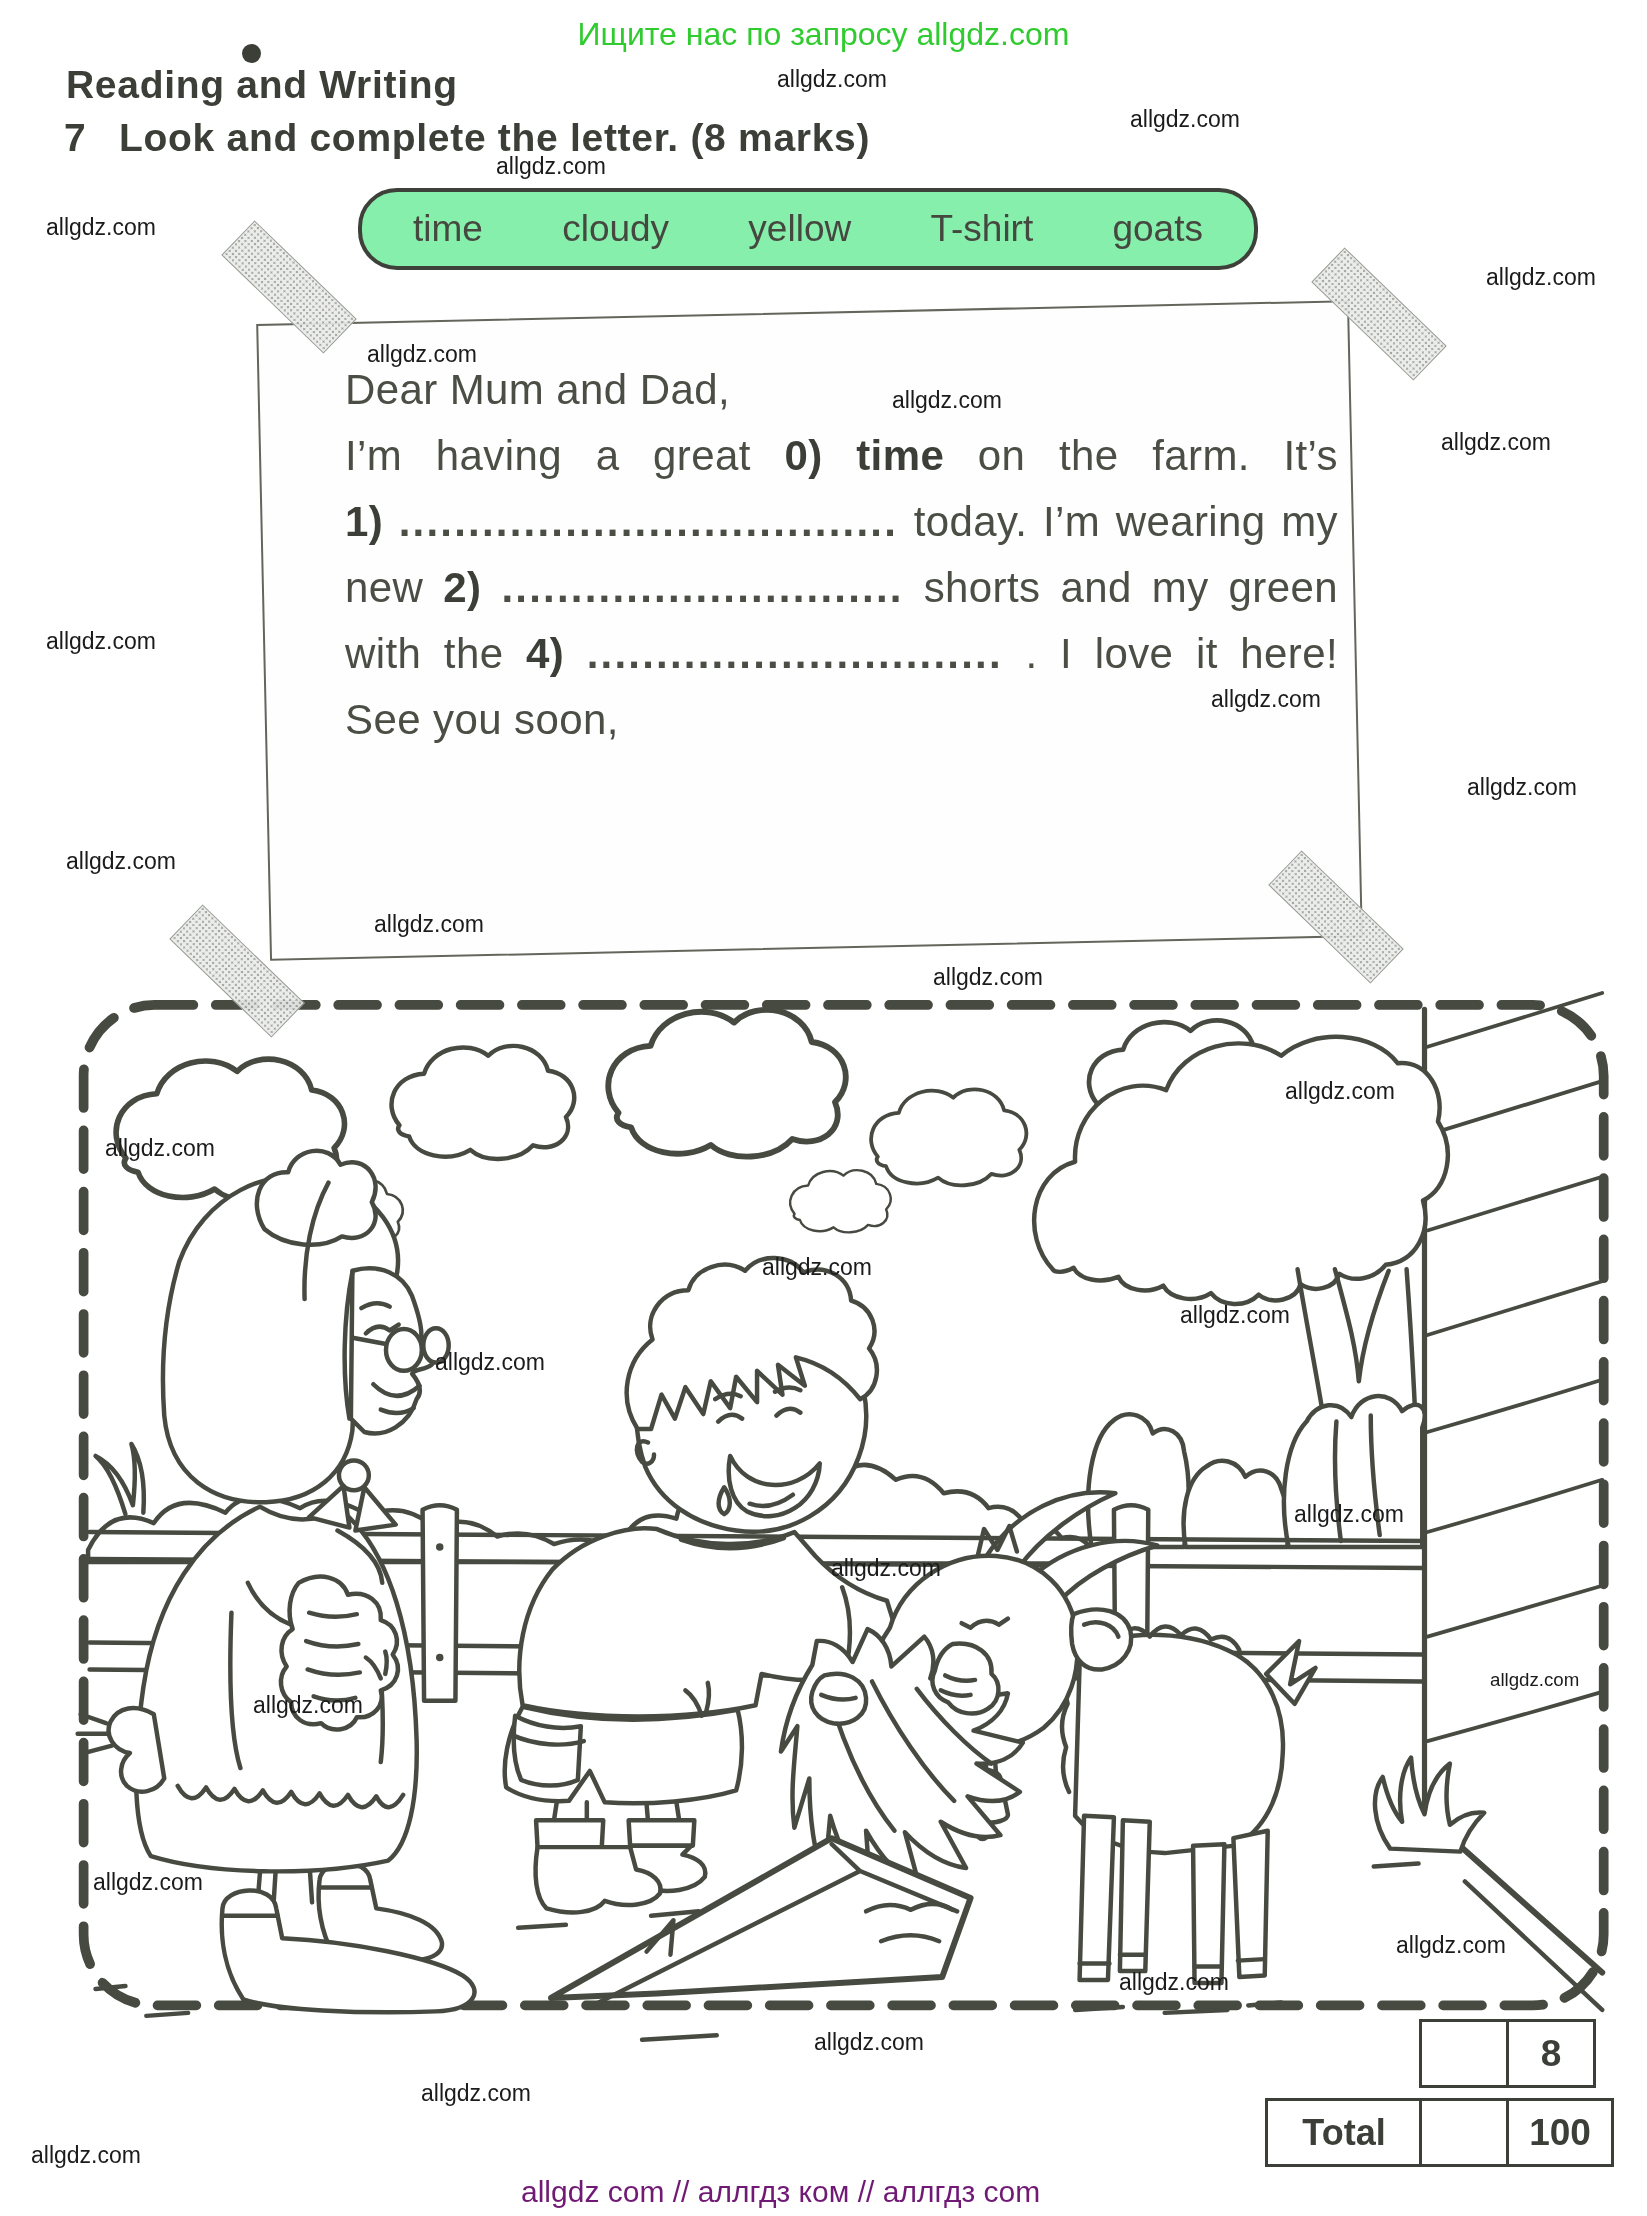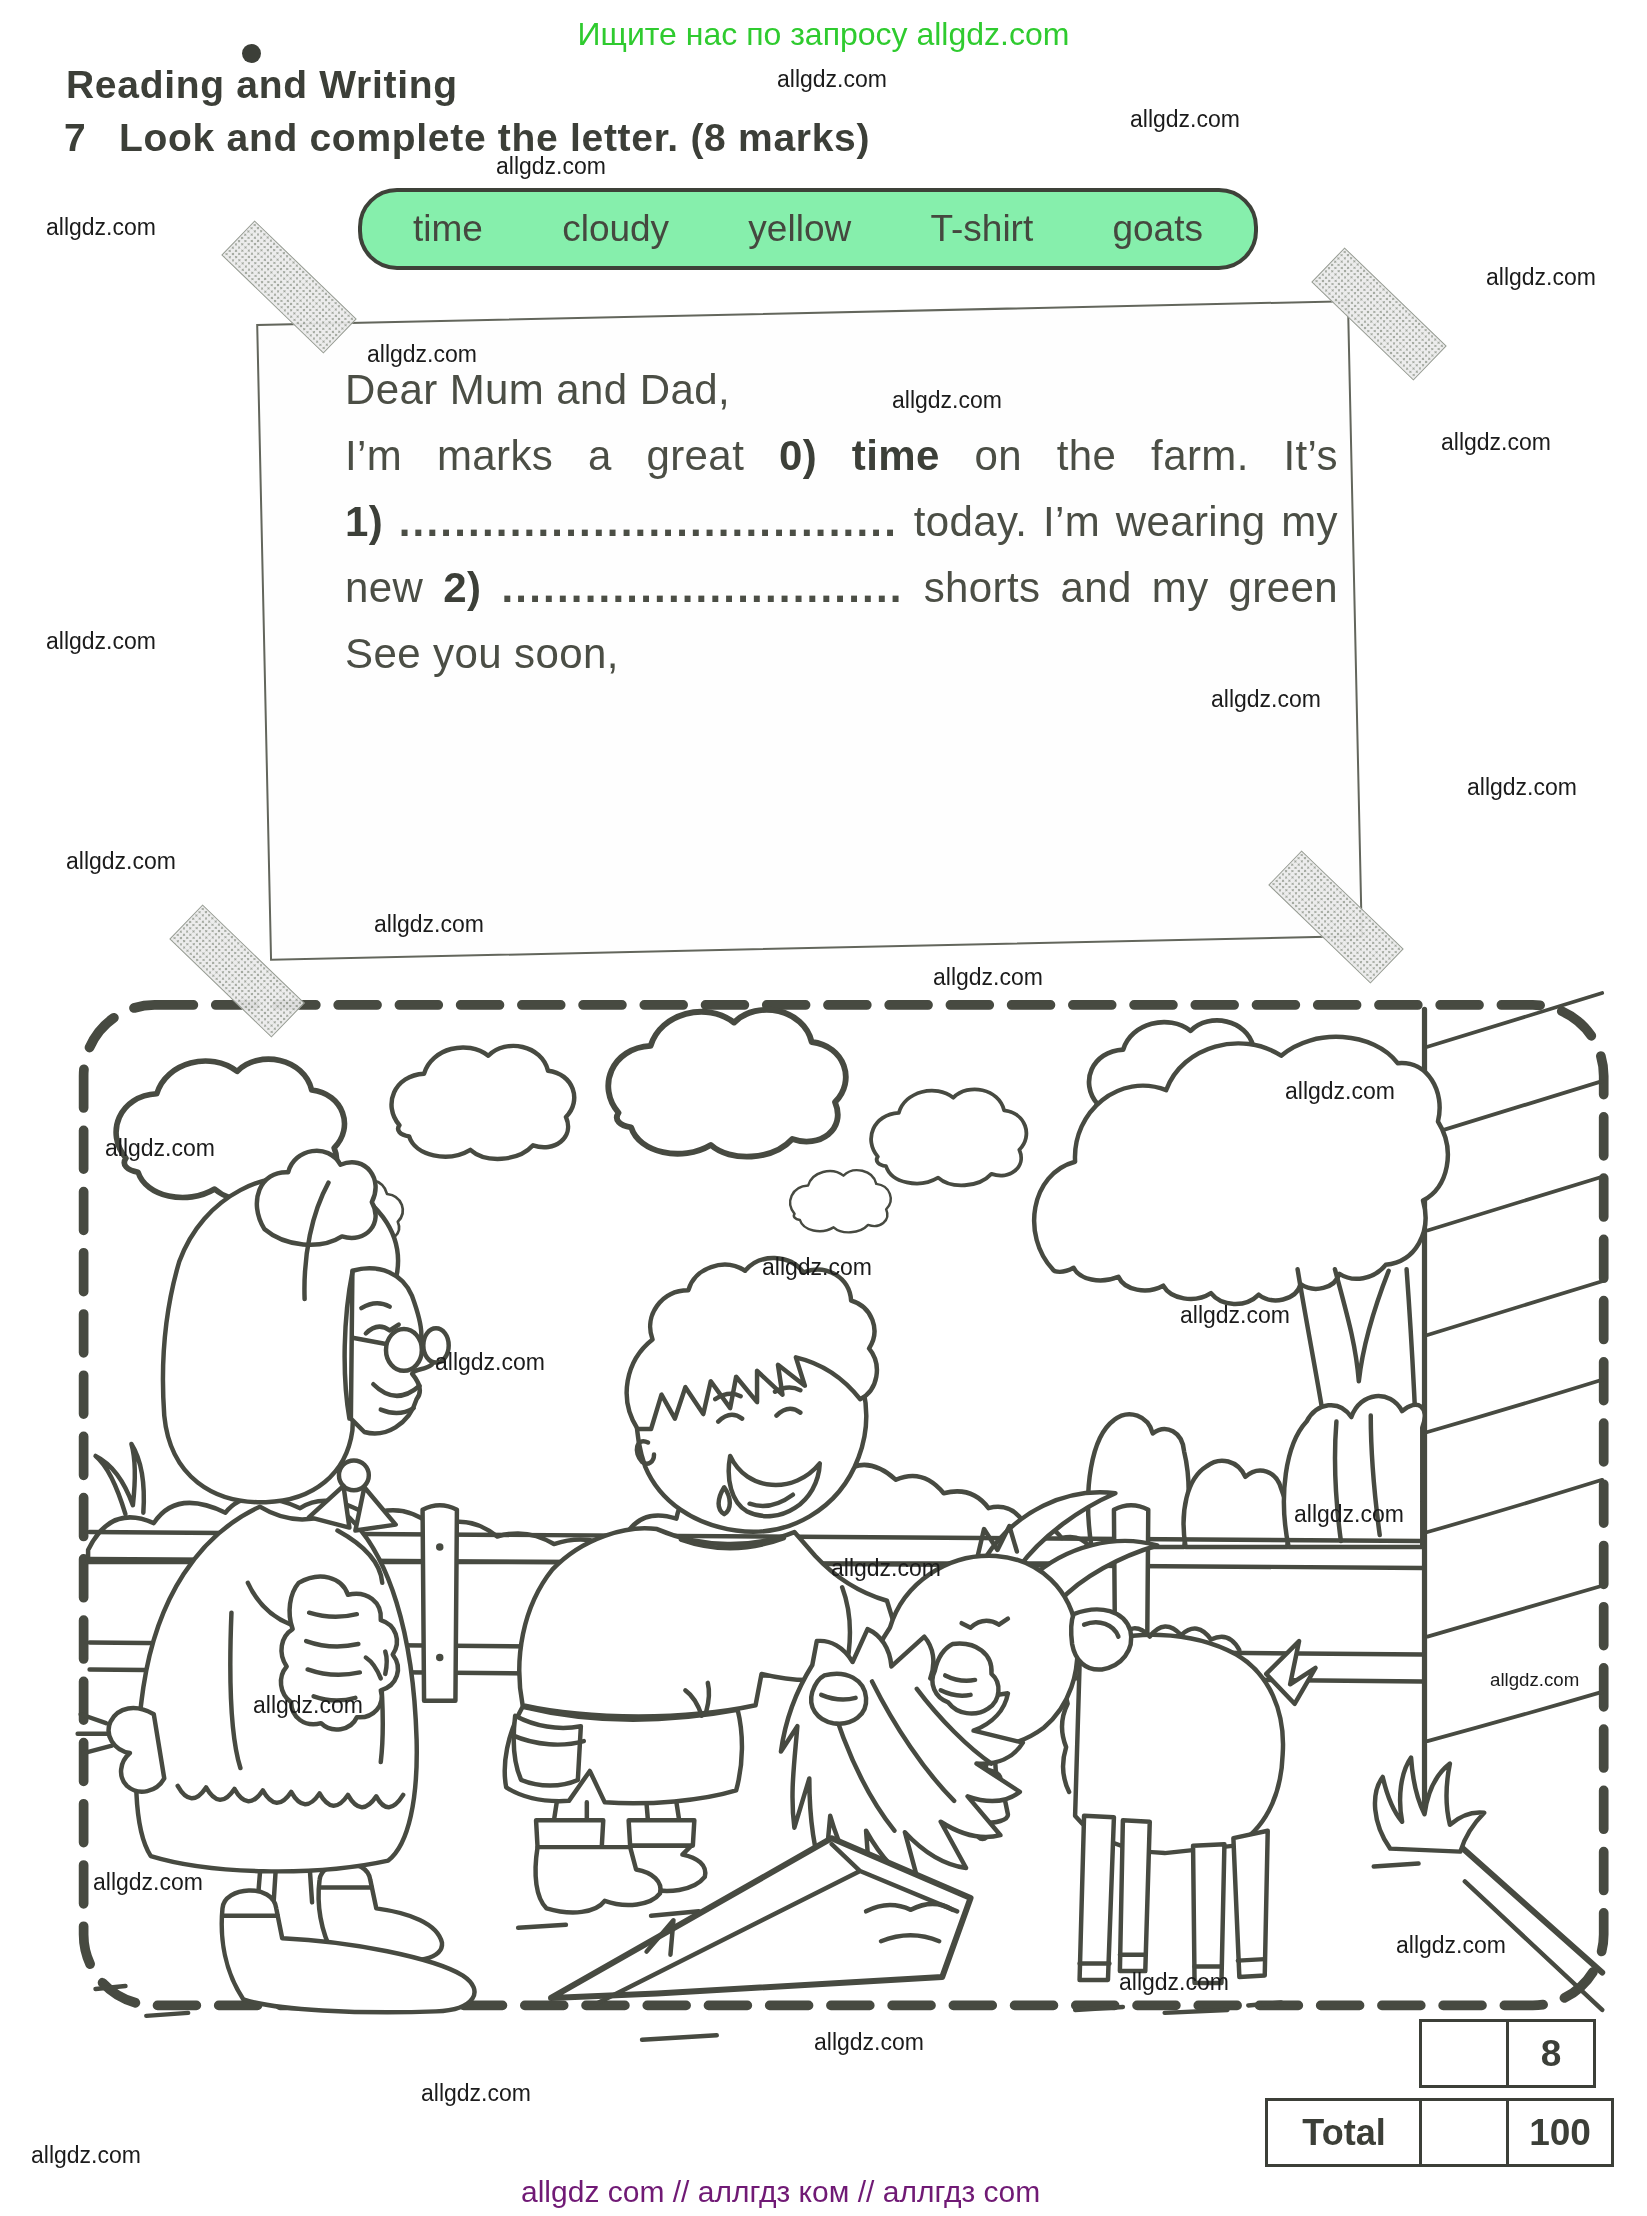--- a/index.html
+++ b/index.html
@@ -262,23 +262,24 @@
   </div>
 
   <div class="abs" id="letter-paper"></div>
   <div class="abs tape" id="tape-tl"></div>
   <div class="abs tape" id="tape-tr"></div>
   <div class="abs tape" id="tape-bl"></div>
   <div class="abs tape" id="tape-br"></div>
 
   <div class="abs" id="letter-text">
     <div class="lline"><span>Dear Mum and Dad,</span></div>
-    <div class="lline ljust"><span>I’m marks a great </span><span class="bnum">0) time</span><span> on the farm. It’s</span></div>
+    <div class="lline ljust"><span>I’m having a great </span><span class="bnum">0) time</span><span> on the farm. It’s</span></div>
     <div class="lline ljust"><span class="bnum">1) </span><span class="dots">....................................</span><span> today. I’m wearing my</span></div>
     <div class="lline ljust"><span>new </span><span class="bnum">2) </span><span class="dots">.............................</span><span> shorts and my green</span></div>
+    <div class="lline ljust"><span>with the </span><span class="bnum">4) </span><span class="dots">..............................</span><span> . I love it here!</span></div>
     <div class="lline"><span>See you soon,</span></div>
   </div>
 
   <div class="abs sc" style="left:1419px;top:2019px;width:91px;"></div>
   <div class="abs sc" style="left:1506px;top:2019px;width:90px;font-size:37px;">8</div>
   <div class="abs sc" style="left:1265px;top:2098px;width:158px;font-size:36px;">Total</div>
   <div class="abs sc" style="left:1419px;top:2098px;width:91px;"></div>
   <div class="abs sc" style="left:1506px;top:2098px;width:108px;font-size:37px;">100</div>
 
   <span class="abs wm" style="left:777px;top:66px;">allgdz.com</span>

